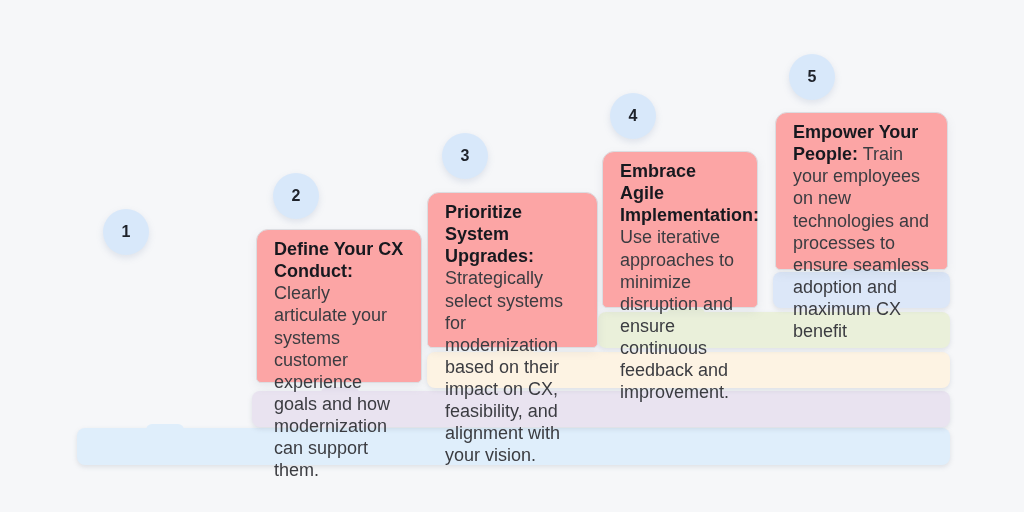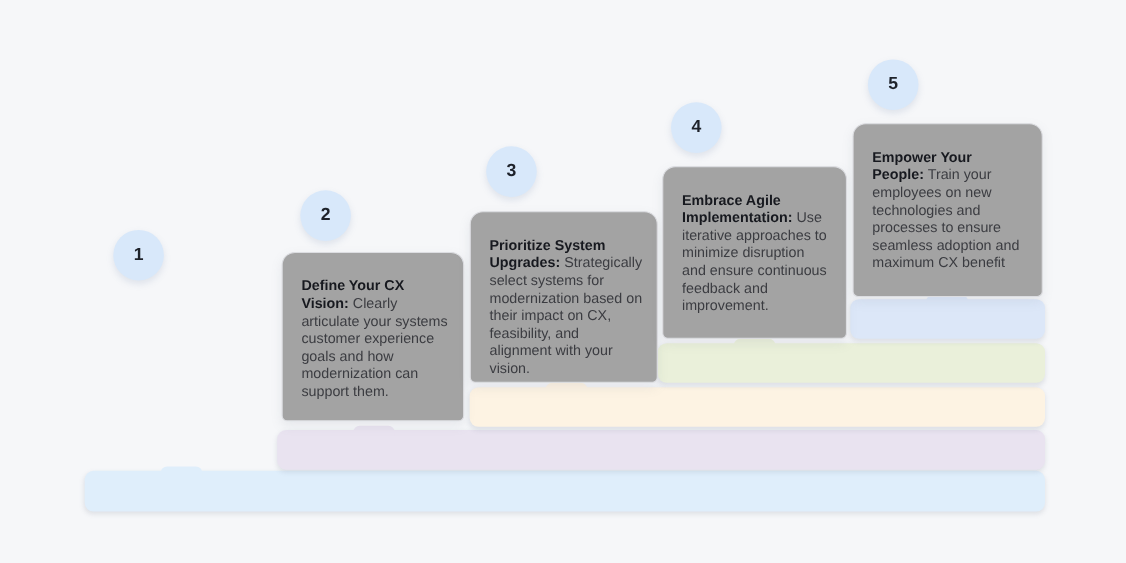--- a/index.html
+++ b/index.html
@@ -30,35 +30,35 @@
   #circle-1 { left: 103px; top: 209px; }
   #circle-2 { left: 273px; top: 173px; }
   #circle-3 { left: 442px; top: 133px; }
   #circle-4 { left: 610px; top:  93px; }
   #circle-5 { left: 789px; top:  54px; }
 
   
   .step-card {
     position: absolute;
     box-sizing: border-box;
-    background: #a3a3a3;
+    background: #fca5a5;
     border: 1px solid #dcdde1;
     border-radius: 12px 12px 5px 5px;
     box-shadow: 0 4px 10px rgba(120, 130, 150, 0.12);
-    padding: 22px 13px 0 17px;
-    font-size: 13px;
+    padding: 8px 13px 0 17px;
+    font-size: 18px;
     line-height: 1.23;
     color: #3b3c41;
     z-index: 2;
   }
   .step-card strong { color: #17191f; }
   #card-1 { left:  81px; top: 268px; width: 166px; height: 157px; }
   #card-2 { left: 256px; top: 229px; width: 166px; height: 154px; }
   #card-3 { left: 427px; top: 192px; width: 171px; height: 156px; }
-  #card-4 { left: 602px; top: 151px; width: 168px; height: 157px; }
+  #card-4 { left: 602px; top: 151px; width: 156px; height: 157px; }
   #card-5 { left: 775px; top: 112px; width: 173px; height: 158px; }
 
   
   .step-bar {
     position: absolute;
     border-radius: 8px;
     box-shadow: 0 2px 5px rgba(120, 130, 150, 0.20);
     z-index: 1;
   }
   
@@ -93,21 +93,21 @@
     <span>3</span>
   </div>
   <div class="step-circle" id="circle-4" style="background: rgb(216, 232, 250);">
     <span>4</span>
   </div>
   <div class="step-circle" id="circle-5" style="background: rgb(216, 232, 250);">
     <span>5</span>
   </div>
 
   <div class="step-card" id="card-2">
-    <strong>Define Your CX Vision:</strong>
+    <strong>Define Your CX Conduct:</strong>
     <span>Clearly articulate your systems customer experience goals and how modernization can support them.</span>
   </div>
   <div class="step-card" id="card-3">
     <strong>Prioritize System Upgrades:</strong>
     <span>Strategically select systems for modernization based on their impact on CX, feasibility, and alignment with your vision.</span>
   </div>
   <div class="step-card" id="card-4">
     <strong>Embrace Agile Implementation:</strong>
     <span>Use iterative approaches to minimize disruption and ensure continuous feedback and improvement.</span>
   </div>

